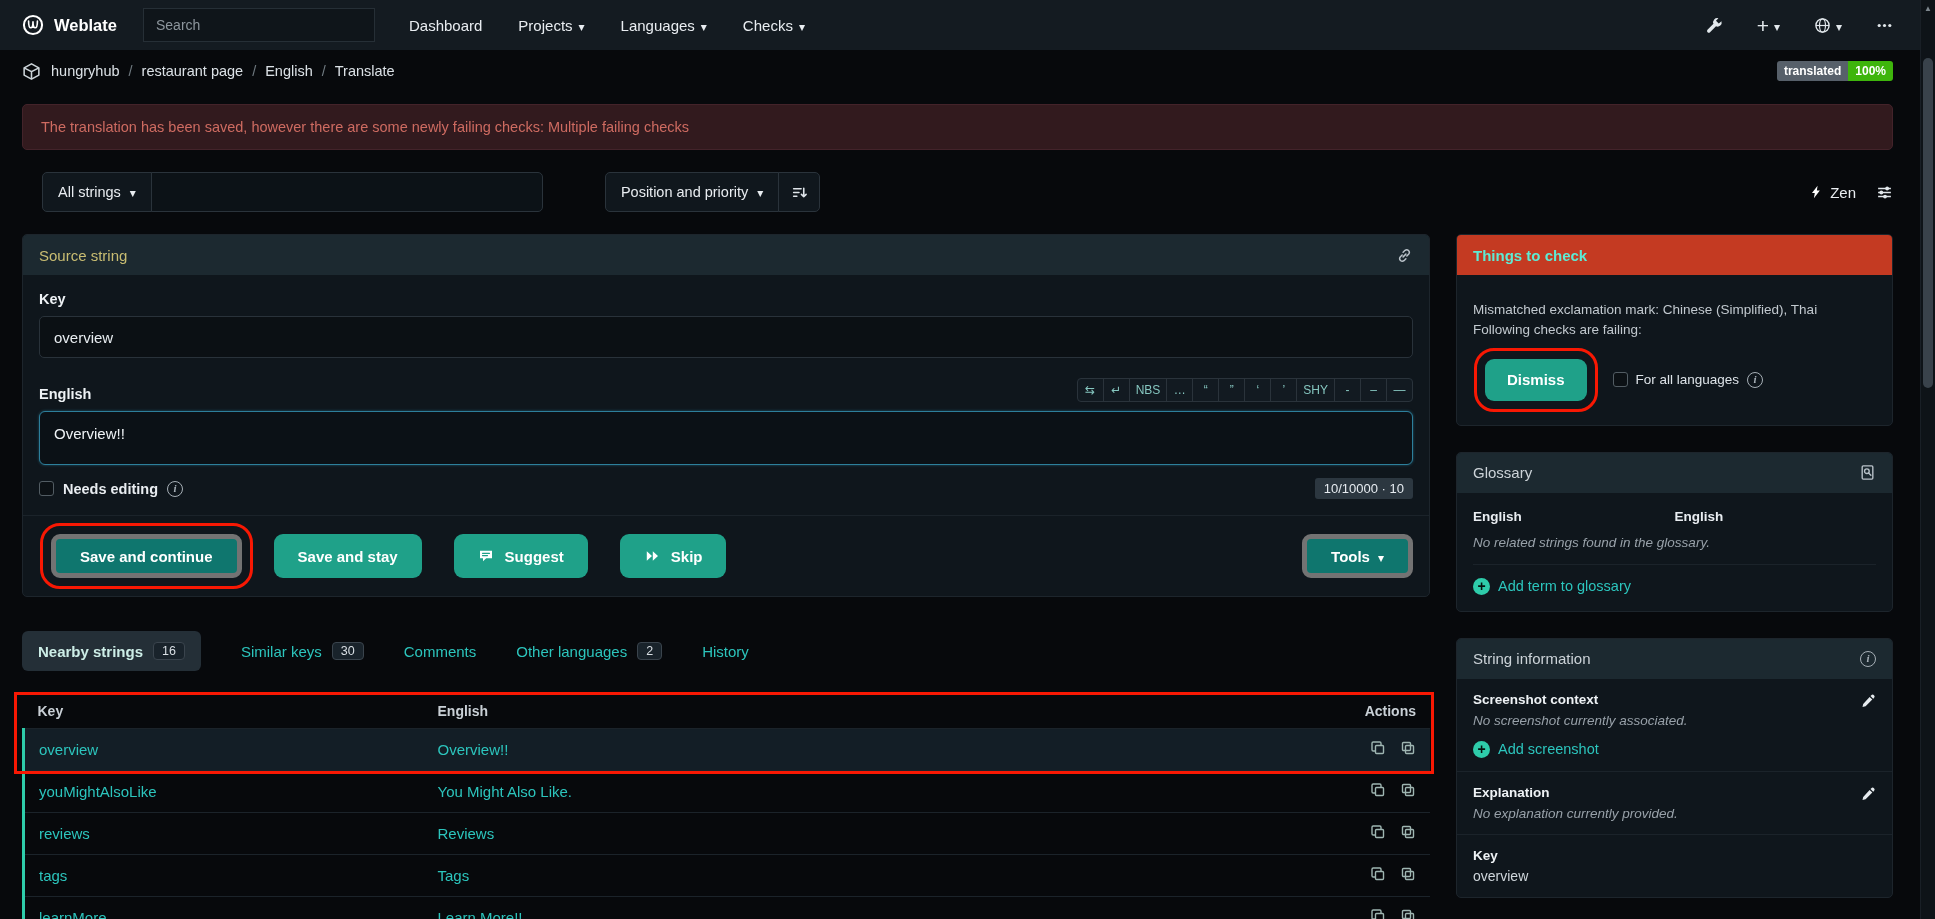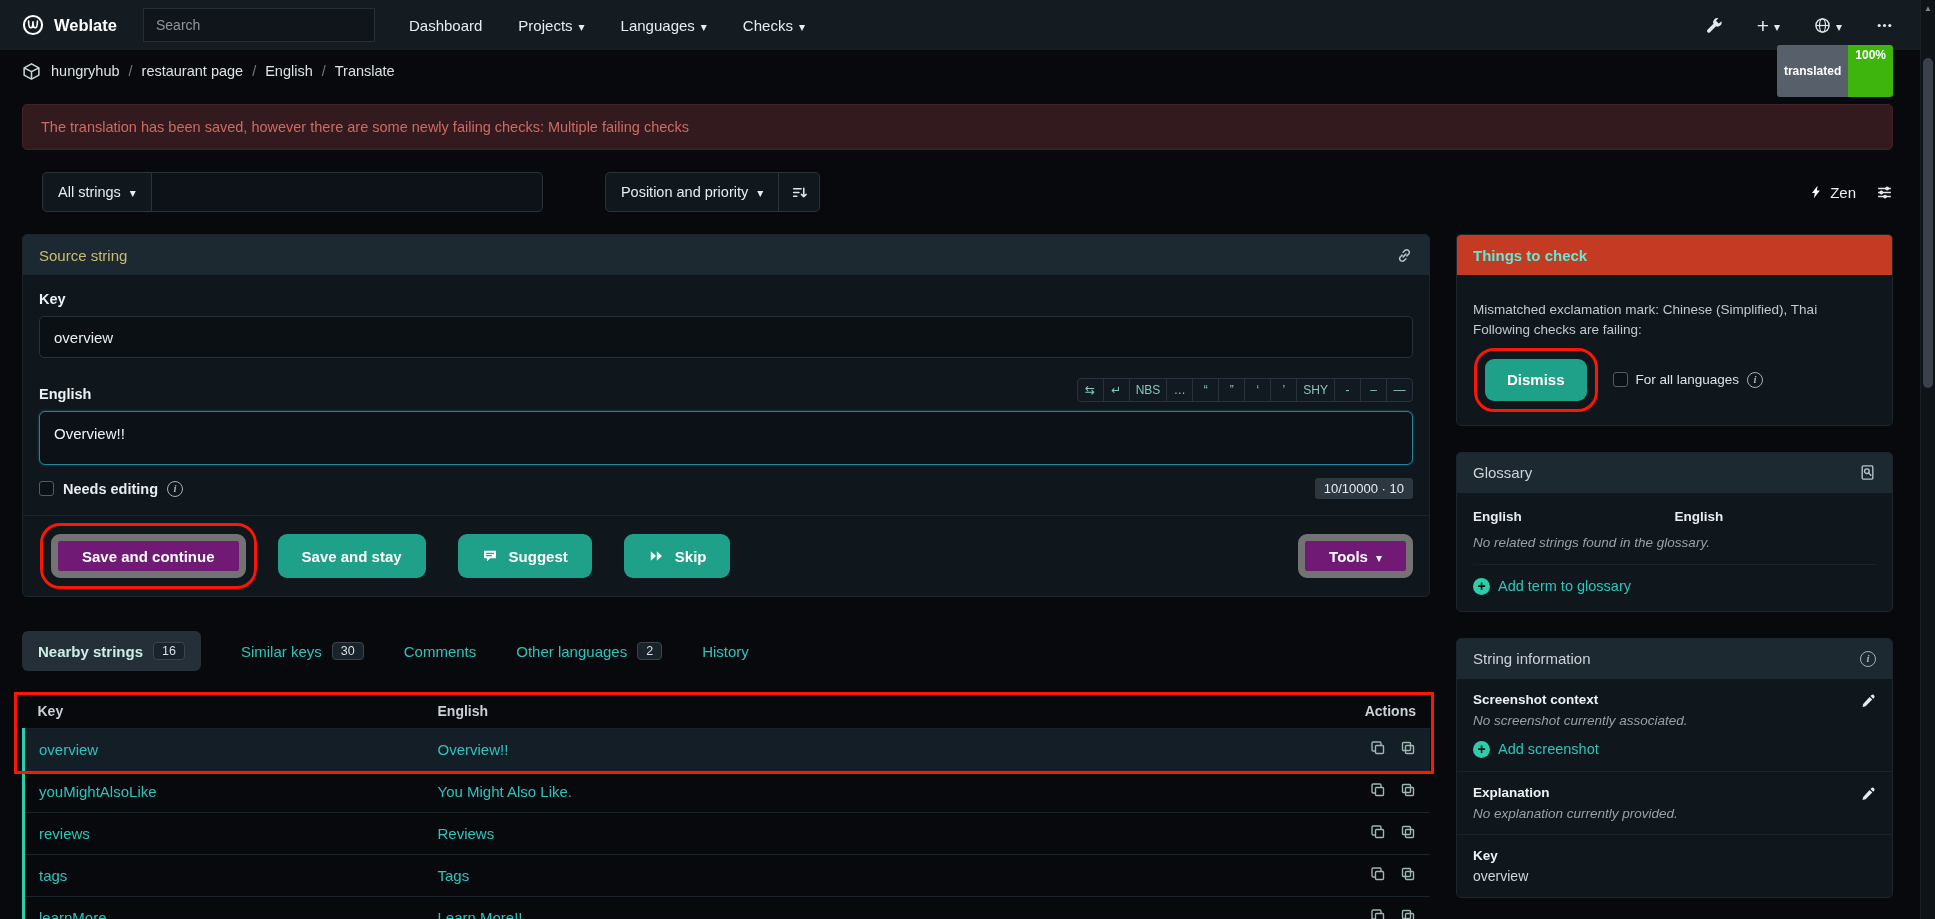--- a/index.html
+++ b/index.html
@@ -22,21 +22,21 @@
   .nav-right{margin-left:auto;display:flex;align-items:center;gap:34px;color:#e2e8ec}
   .icon-btn{display:flex;align-items:center;gap:5px;color:#e2e8ec}
   .plus-glyph::after{content:"+";font-size:21px;line-height:1}
 
   
   .breadcrumb-bar{height:42px;display:flex;align-items:center;gap:10px;padding:0 42px 0 22px}
   .cube{color:#cdd5da;width:19px;height:19px}
   .crumbs{display:flex;align-items:center;gap:9px;font-size:14.5px;color:#dbe1e6}
   .sep::after{content:"/";color:#707a81}
   .bc-right{margin-left:auto;display:flex}
-  .badge-gray{background:#57606a;color:#fff;font-size:12px;padding:19px 7px;border-radius:3px 0 0 3px;font-weight:bold}
+  .badge-gray{background:#57606a;color:#fff;font-size:12px;padding:3px 7px;border-radius:3px 0 0 3px;font-weight:bold}
   .badge-green{background:#3eb50c;color:#fff;font-size:12px;padding:3px 7px;border-radius:0 3px 3px 0;font-weight:bold}
 
   
   .content{padding:0 42px 0 22px}
   .alert{margin-top:12px;background:#321a1e;border:1px solid #43232a;border-radius:5px;padding:14px 18px;color:#ce6b61;font-size:14.5px}
 
   
   .toolbar{margin-top:22px;display:flex;align-items:center}
   .btn-group{display:flex}
   .btn-group>*+*{margin-left:-1px}
@@ -75,21 +75,21 @@
   .translation-area{display:block;width:100%;height:54px;background:#0b1116;border:1px solid #2d7f9b;box-shadow:0 0 3px rgba(45,127,155,.6);border-radius:6px;color:#eef2f5;padding:13px 14px;font-size:15px;resize:none}
   .needs-row{display:flex;align-items:center;gap:9px;margin-top:13px}
   .checkbox{width:15px;height:15px;background:#0c1115;border:1px solid #525c63;border-radius:3px;display:inline-block;flex:none}
   .ne-label{font-size:14.5px;color:#e9edf1;font-weight:bold}
   .info-icon{width:16px;height:16px;border:1px solid #a6afb6;border-radius:50%;display:inline-flex;align-items:center;justify-content:center;color:#a6afb6;flex:none}
   .info-icon::after{content:"i";font-size:11px;font-family:"Liberation Serif","DejaVu Serif",serif;font-style:italic;font-weight:bold;line-height:1}
   .counter-badge{margin-left:auto;background:#2c3740;color:#e6ebf0;font-size:13px;padding:3px 9px;border-radius:3px}
   .panel-footer{border-top:1px solid #1b232a;padding:18px 16px 18px 28px;display:flex;align-items:center;gap:32px}
   .btn{height:44px;border-radius:9px;font-weight:bold;font-size:15px;padding:0 24px;display:inline-flex;align-items:center;gap:11px;color:#fff}
   .btn-teal{background:#1fa189}
-  .btn-dark{background:#701a75;border:7px solid #737373}
+  .btn-dark{background:#0f766e;border:5px solid #737373}
   .tools{margin-left:auto;gap:8px}
   .annotated{outline:3px solid #f81803;outline-offset:8px}
   .btn svg{width:16px;height:16px}
 
   
   .tabs{margin-top:34px;display:flex;align-items:center;gap:40px}
   .tab{color:#2cc5bd;font-size:15px;display:flex;align-items:center;gap:10px}
   .tab.active{background:#242f37;border-radius:6px;padding:11px 16px;color:#cdeee7;font-weight:bold}
   .pill{background:#19232b;border:1px solid #3a444d;border-radius:4px;font-size:12.5px;color:#d9dfe4;padding:1px 8px;font-weight:normal}
 

